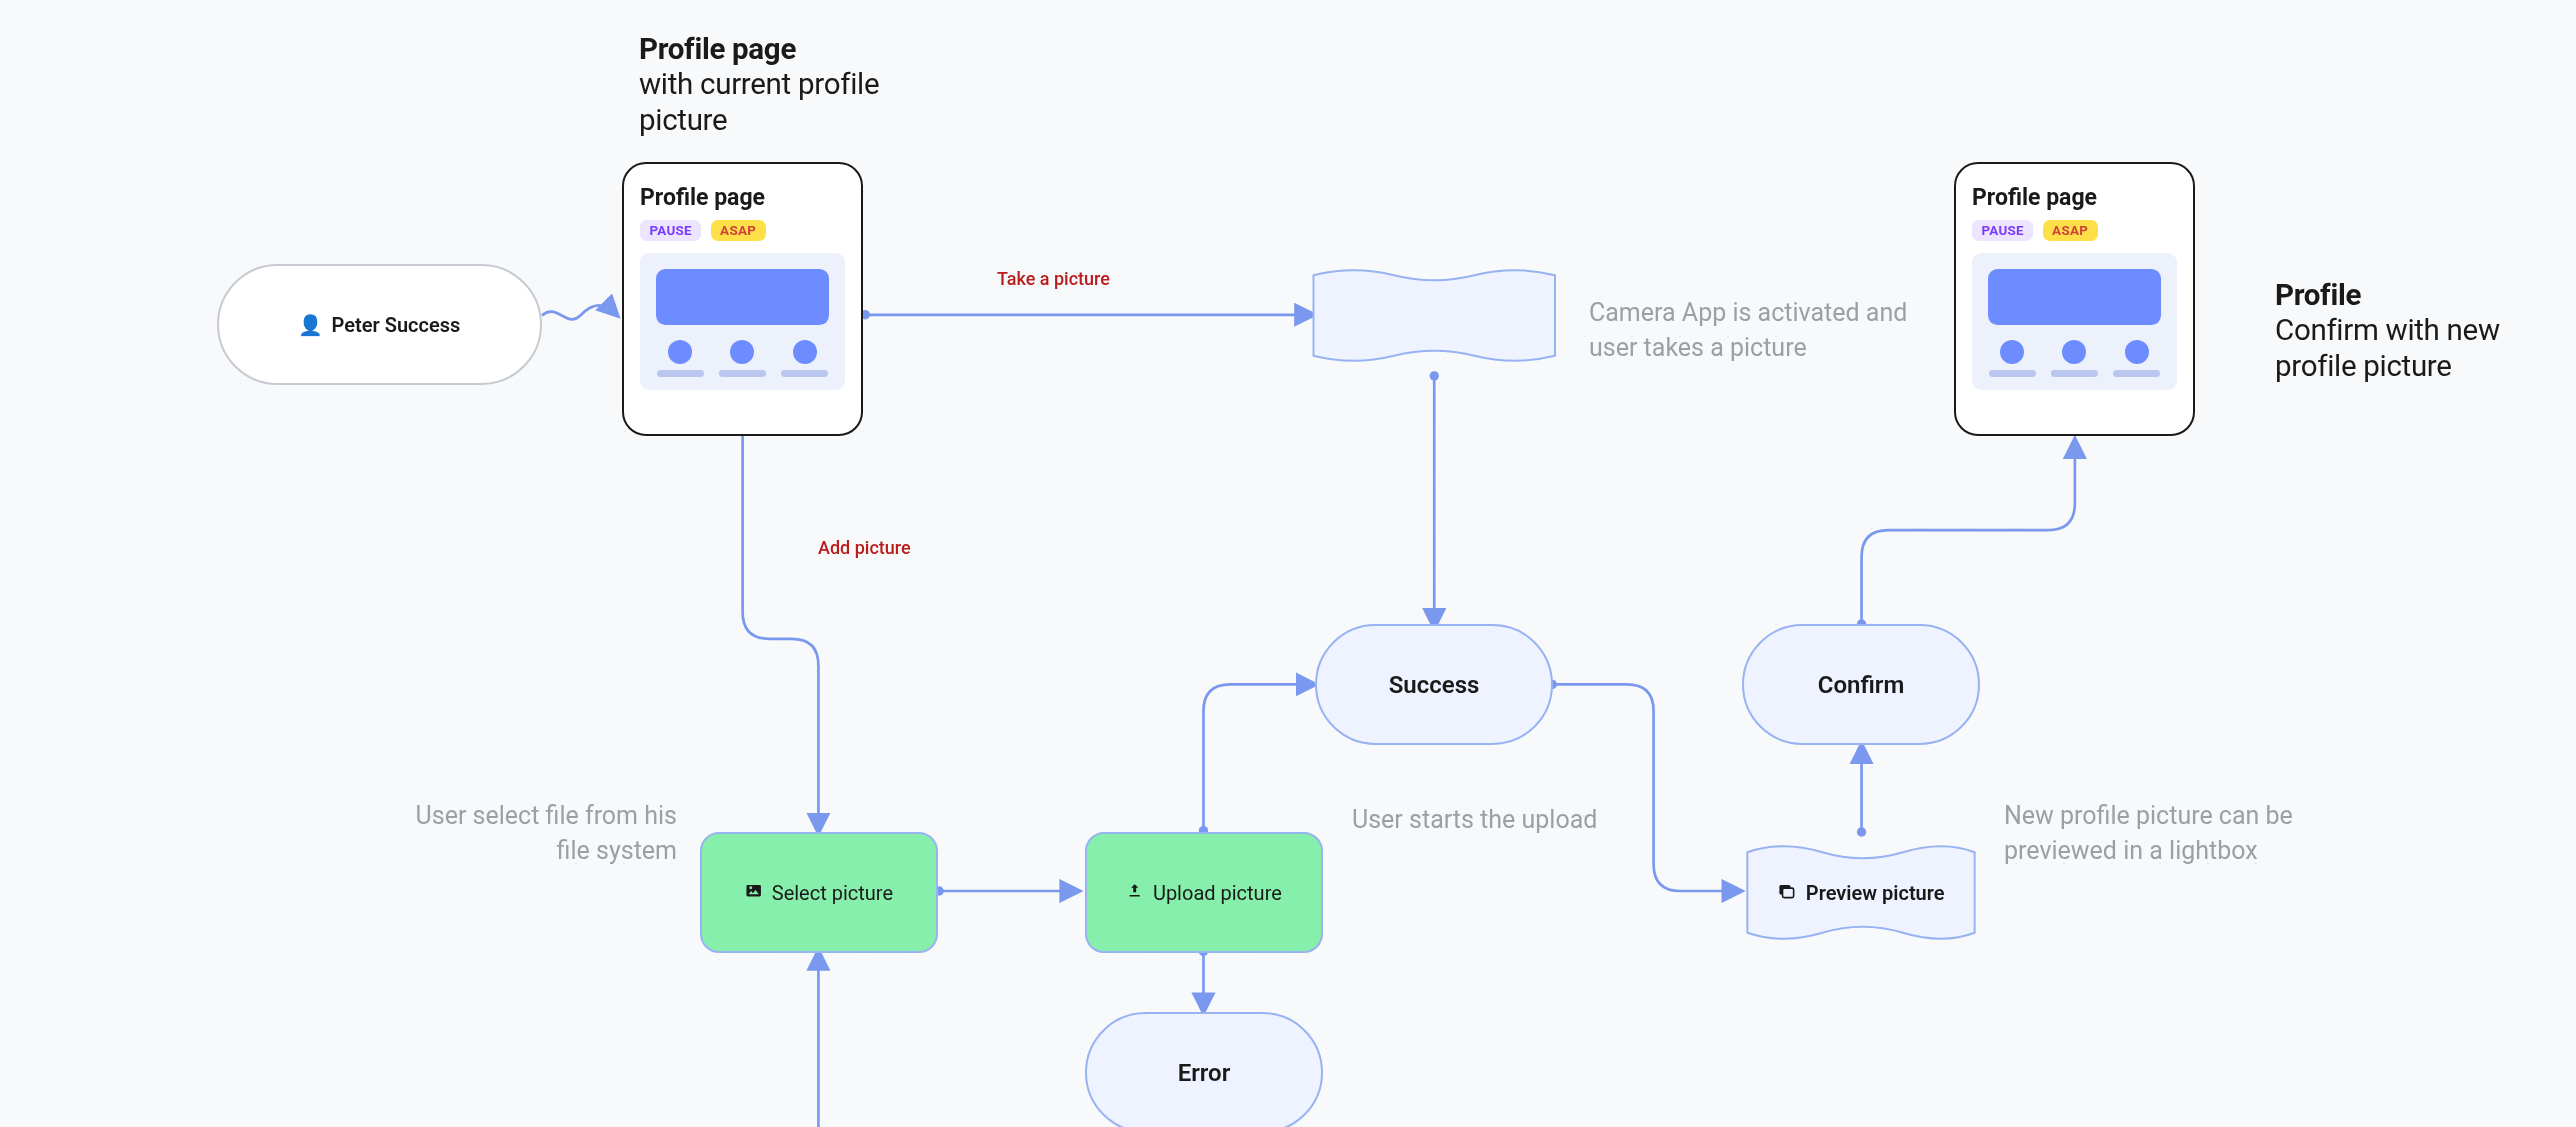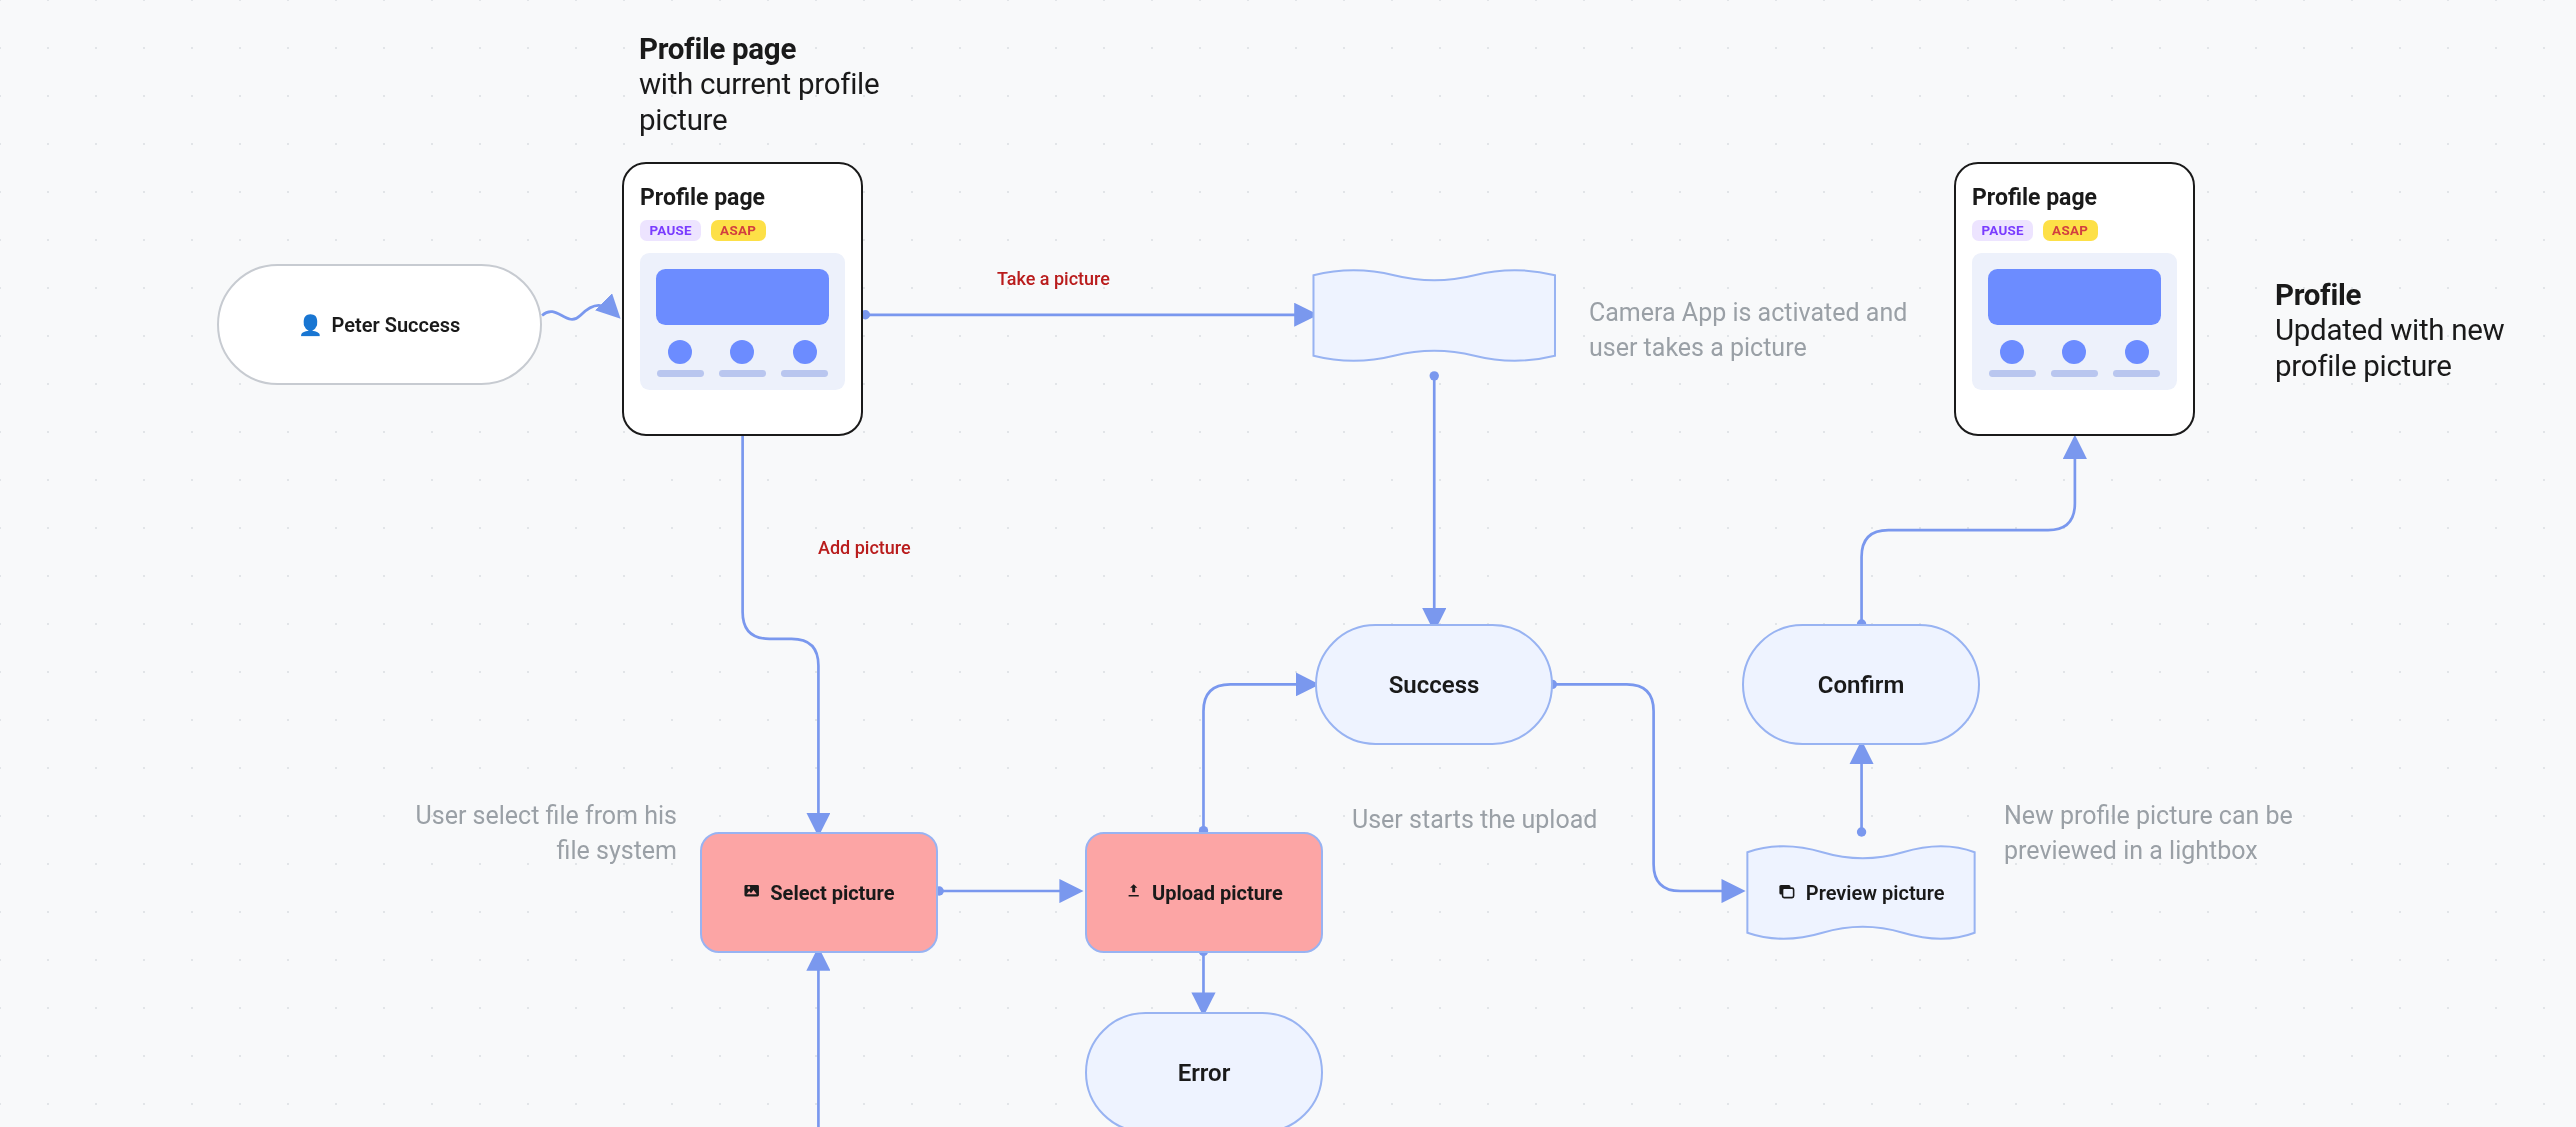--- a/index.html
+++ b/index.html
@@ -119,27 +119,27 @@
     font-size: 24px;
     font-weight: 600;
     color:#1a1a1a;
   }
 
   .procbox {
     width: 238px;
     height: 121px;
     border: 2px solid #98b3f2;
     border-radius: 19px;
-    background:#fca5a5;
+    background:#86efac;
     display:flex;
     align-items:center;
     justify-content:center;
     gap:9.4px;
     font-size: 20px;
-    font-weight: 700;
+    font-weight: 400;
   }
 
   .wavy {
     width: 238px;
     height: 121px;
     color:#1a1a1a;
   }
   .wavy .inner {
     position:absolute;
     inset:0;
@@ -226,21 +226,21 @@
   </g>
 </svg>
 
 <div class="node heading" style="left:639px; top:32px; width:282px;">
   <span class="b">Profile page</span>
   <span class="s">with current profile picture</span>
 </div>
 
 <div class="node heading" style="left:2275px; top:278px; width:282px;">
   <span class="b">Profile</span>
-  <span class="s">Updated with new profile picture</span>
+  <span class="s">Confirm with new profile picture</span>
 </div>
 
 <div class="node persona" style="left:217px; top:264px;">
   <span>👤</span>
   <span>Peter Success</span>
 </div>
 
 <div class="node wfcard" style="left:622px; top:162px;">
   <div class="title">Profile page</div>
   <div class="badges">

